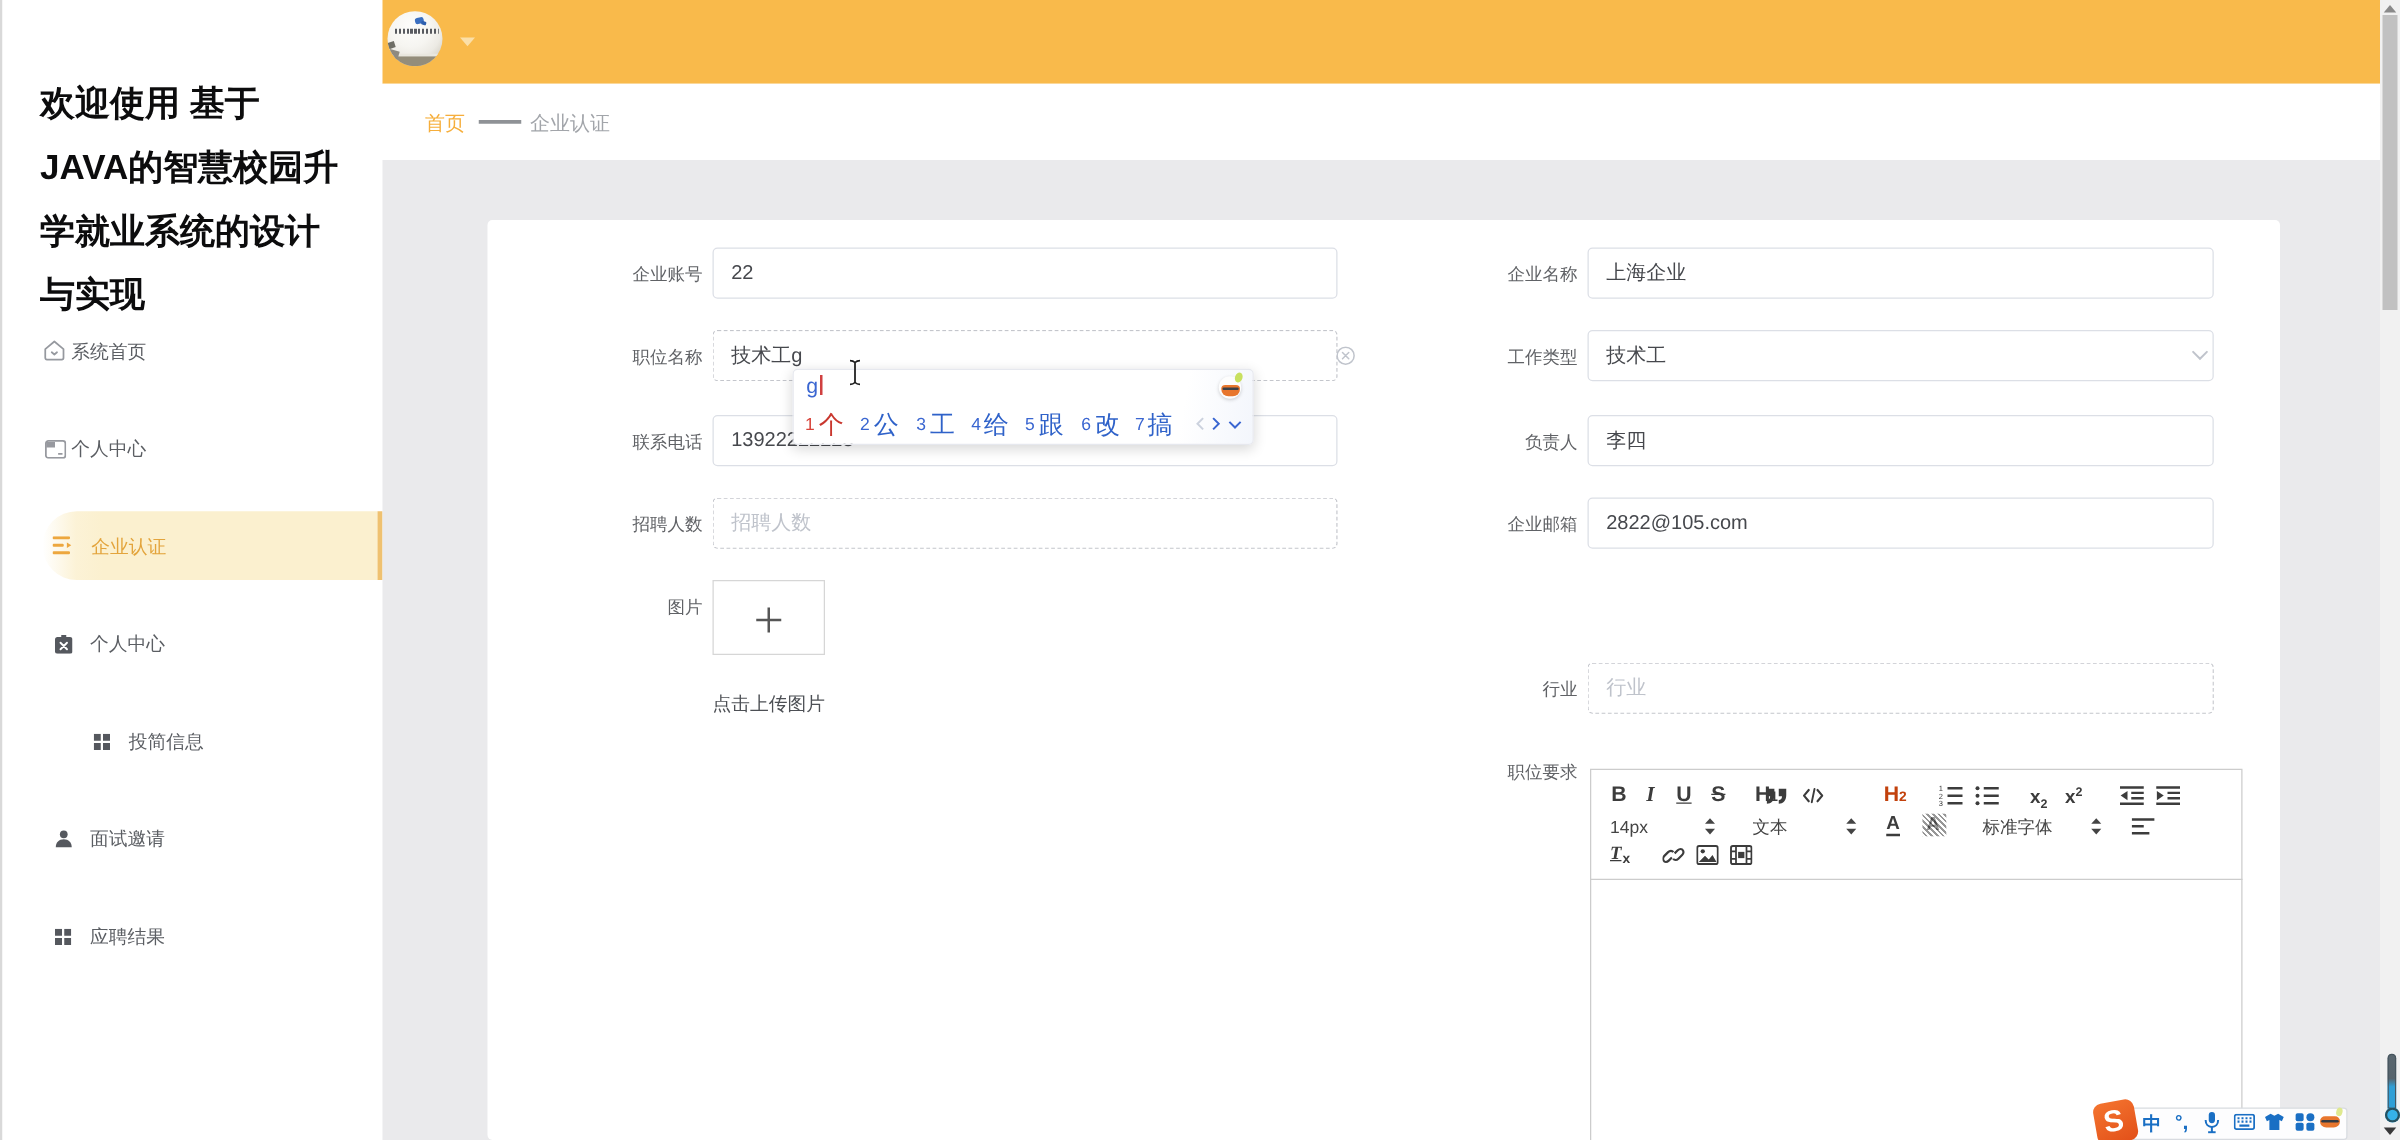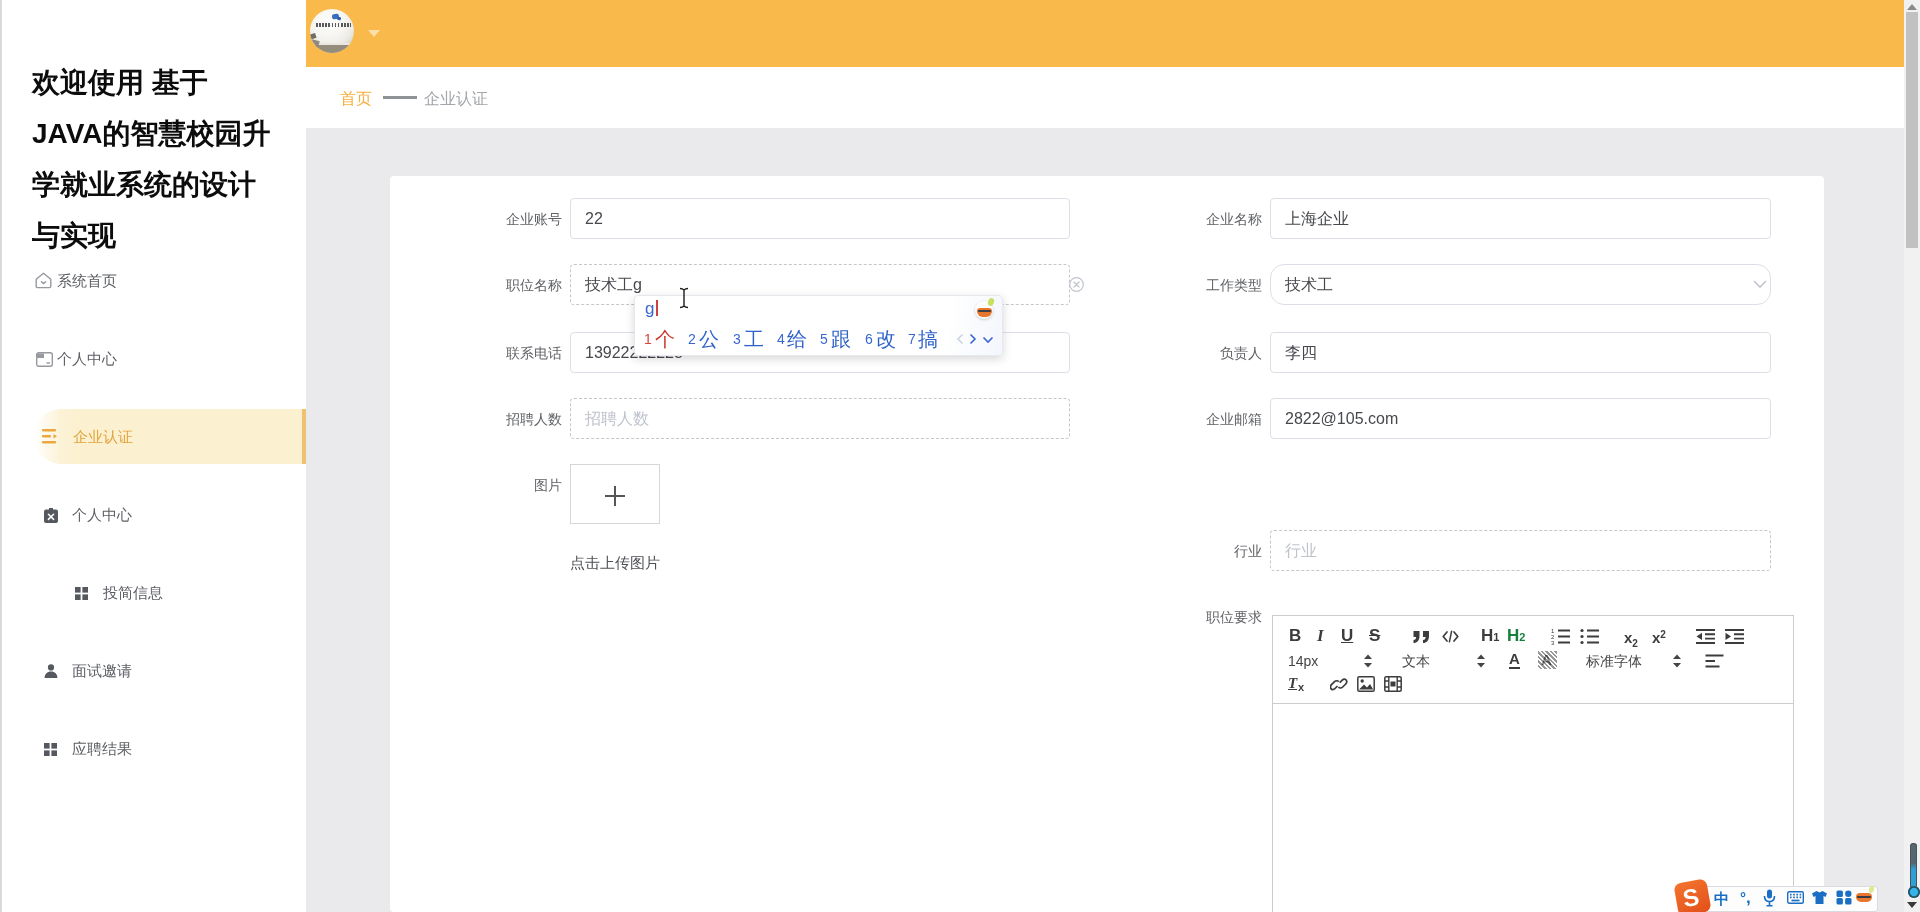--- a/index.html
+++ b/index.html
@@ -133,21 +133,21 @@
   <div class="abs" style="left:0;top:9px;width:20px;height:2px;background:#565656;"></div>
 </div>
 <div class="abs" style="left:570px;top:542px;width:90px;text-align:center;font-size:15px;color:#4d5055;margin-top:12px;">点击上传图片</div>
 
 <div class="lbl" style="left:1112px;top:211px;width:150px;">企业名称</div>
 <div class="inp" style="left:1270px;top:198px;width:501px;height:41px;">
     <span class="v">上海企业</span>
   </div>
 
 <div class="lbl" style="left:1112px;top:277px;width:150px;">工作类型</div>
-<div class="inp" style="left:1270px;top:264px;width:501px;height:41px;border-radius:14px;">
+<div class="inp" style="left:1270px;top:264px;width:501px;height:41px;">
     <span class="v">技术工</span>
   </div>
 <svg class="abs" style="left:1753px;top:280px;" width="14" height="9" viewBox="0 0 14 9">
     <path d="M1.5 1.5 L7 7 L12.5 1.5" fill="none" stroke="#C0C4CC" stroke-width="1.6" stroke-linecap="round"></path>
   </svg>
 
 <div class="lbl" style="left:1112px;top:345px;width:150px;">负责人</div>
 <div class="inp" style="left:1270px;top:332px;width:501px;height:41px;">
     <span class="v">李四</span>
   </div>
@@ -210,22 +210,22 @@
 <div class="abs" style="left:1341px;top:626px;font-size:17px;font-weight:bold;color:#3c3c3c;text-decoration:underline;">U</div>
 <div class="abs" style="left:1369px;top:626px;font-size:17px;font-weight:bold;color:#3c3c3c;text-decoration:line-through;">S</div>
 <svg class="abs" style="left:1412px;top:630px;" width="18" height="14" viewBox="0 0 18 14" transform="rotate(180)">
     <path d="M1 8 C1 3.5 3.5 1 7 1 L7 4 C5.3 4 4.4 5 4.4 7 L7 7 L7 13 L1 13 Z" fill="#3c3c3c"></path>
     <path d="M10.5 8 C10.5 3.5 13 1 16.5 1 L16.5 4 C14.8 4 13.9 5 13.9 7 L16.5 7 L16.5 13 L10.5 13 Z" fill="#3c3c3c"></path>
   </svg>
 <svg class="abs" style="left:1442px;top:630px;" width="17" height="13" viewBox="0 0 17 13">
     <path d="M5 2 L1.2 6.5 L5 11 M12 2 L15.8 6.5 L12 11" fill="none" stroke="#3c3c3c" stroke-width="1.7" stroke-linecap="round" stroke-linejoin="round"></path>
     <path d="M9.6 1.2 L7.4 11.8" stroke="#3c3c3c" stroke-width="1.5" stroke-linecap="round"></path>
   </svg>
-<div class="abs" style="left:1481px;top:626px;font-size:17px;font-weight:bold;color:#3c3c3c;">H<span style="font-size:11px;">1</span></div>
-<div class="abs" style="left:1507px;top:626px;font-size:17px;font-weight:bold;color:#15803d;">H<span style="font-size:11px;">2</span></div>
+<div class="abs" style="left:1404px;top:626px;font-size:17px;font-weight:bold;color:#3c3c3c;">H<span style="font-size:11px;">1</span></div>
+<div class="abs" style="left:1507px;top:626px;font-size:17px;font-weight:bold;color:#c2410c;">H<span style="font-size:11px;">2</span></div>
 <svg class="abs" style="left:1551px;top:628px;" width="20" height="17" viewBox="0 0 20 17">
     <path d="M7 2.5 H19 M7 8.5 H19 M7 14.5 H19" stroke="#3c3c3c" stroke-width="2"></path>
     <text x="0" y="5" font-size="6" fill="#3c3c3c" font-family="sans-serif">1</text>
     <text x="0" y="11" font-size="6" fill="#3c3c3c" font-family="sans-serif">2</text>
     <text x="0" y="17" font-size="6" fill="#3c3c3c" font-family="sans-serif">3</text>
   </svg>
 <svg class="abs" style="left:1580px;top:628px;" width="20" height="17" viewBox="0 0 20 17">
     <path d="M7 2.5 H19 M7 8.5 H19 M7 14.5 H19" stroke="#3c3c3c" stroke-width="2"></path>
     <circle cx="2" cy="2.5" r="1.6" fill="#3c3c3c"></circle>
     <circle cx="2" cy="8.5" r="1.6" fill="#3c3c3c"></circle>

